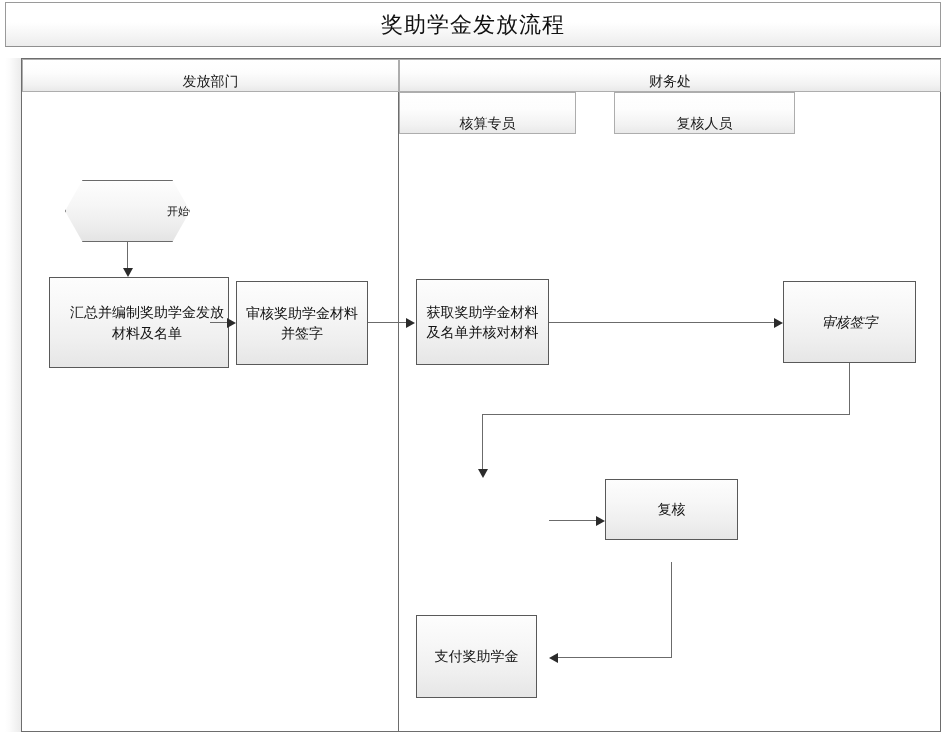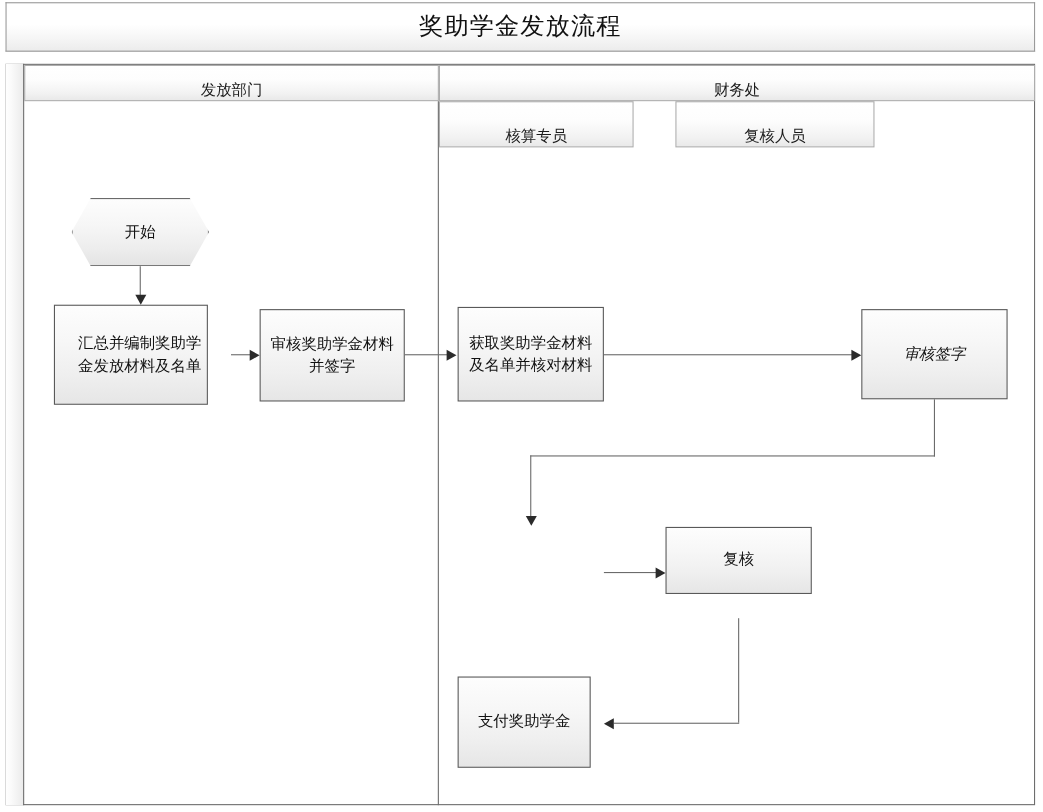--- a/index.html
+++ b/index.html
@@ -115,23 +115,23 @@
     color: #121212;
     padding: 2px 4px;
   }
   .node span { display: block; }
 
   .hexagon {
     position: absolute;
     box-sizing: border-box;
     display: flex;
     align-items: center;
-    justify-content: center;
+    justify-content: flex-end;
     font-family: Liberation Sans, sans-serif;
-    font-size: 14px;
+    font-size: 11px;
     color: #121212;
     background: linear-gradient(to bottom, #fdfdfd 0%, #f6f6f6 40%, #ededed 75%, #e4e4e4 100%);
     border: 1px solid #6a6a6a;
     clip-path: polygon(14% 0%, 86% 0%, 100% 50%, 86% 100%, 14% 100%, 0% 50%);
   }
 
   
   .line-h {
     position: absolute;
     height: 1px;
@@ -188,21 +188,21 @@
   <div class="hdr row2 hdr-fuhe">
     <span>复核人员</span>
   </div>
 
   <div class="lane-divider"></div>
 
   <div class="hexagon" style="left:65px; top:180px; width:125px; height:62px;">
     <span>开始</span>
   </div>
 
-  <div class="node" style="left:49px; top:277px; width:140px; height:91px;padding-left:20px;">
+  <div class="node" style="left:49px; top:277px; width:180px; height:91px;padding-left:20px;">
     <span>汇总并编制奖助学金发放材料及名单</span>
   </div>
 
   <div class="node" style="left:236px; top:281px; width:132px; height:84px;">
     <span>审核奖助学金材料并签字</span>
   </div>
 
   <div class="node" style="left:416px; top:279px; width:133px; height:86px;">
     <span>获取奖助学金材料及名单并核对材料</span>
   </div>

